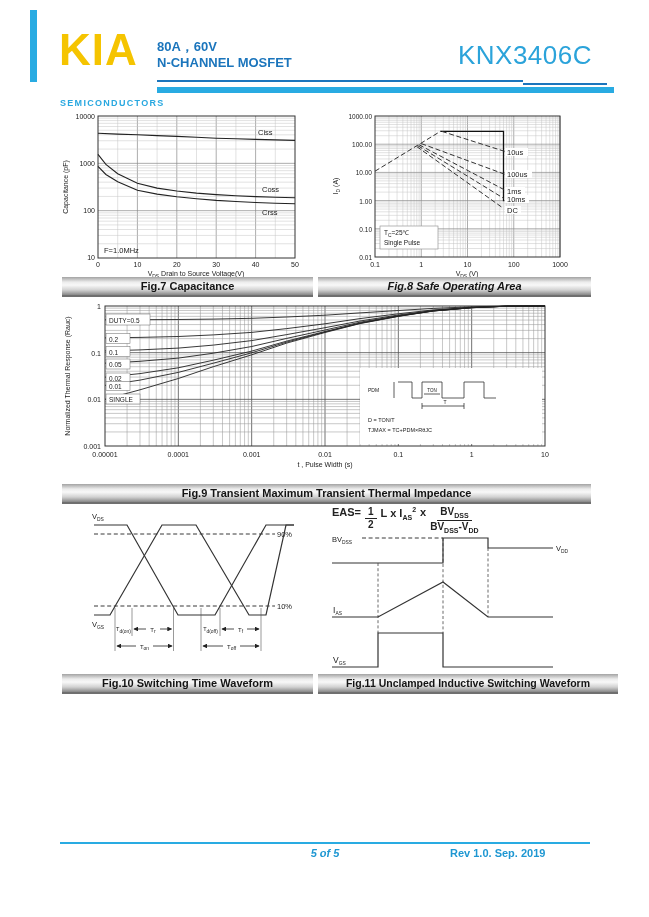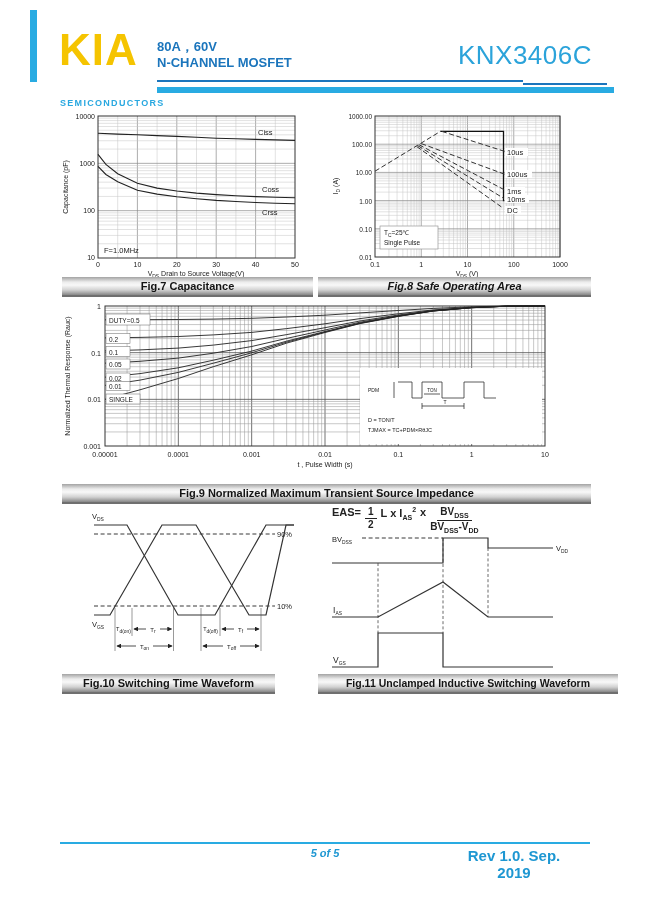--- a/index.html
+++ b/index.html
@@ -20,21 +20,21 @@
 
   
   .banner{height:18px;background:linear-gradient(180deg,#a3a3a3 0%,#ececec 28%,#f8f8f8 45%,#d2d2d2 72%,#878787 100%);
           border-bottom:2px solid #6f6f6f;display:flex;align-items:center;justify-content:center;
           font-weight:bold;color:#141414;}
   .fs11{font-size:11px;align-items:center;} .fs10{font-size:10.5px;}
 
   
   .foot-line{left:60px;top:842px;width:530px;height:2px;background:#29abe2;}
   .foot-page{left:285px;top:847px;width:80px;text-align:center;font-size:11px;font-weight:bold;color:#1e97d2;font-style:italic;}
-  .foot-rev{left:450px;top:847px;width:128px;text-align:center;font-size:15px;font-weight:bold;color:#1e97d2;}
+  .foot-rev{left:450px;top:847px;width:128px;text-align:left;font-size:11px;font-weight:bold;color:#1e97d2;}
 
   
   svg{display:block;}
   svg text{font-family:"Liberation Sans",sans-serif;fill:#1a1a1a;}
   .border{fill:none;stroke:#333;stroke-width:1;}
   .gmin{stroke:#c4c4c4;stroke-width:0.5;}
   .gmaj{stroke:#8a8a8a;stroke-width:0.7;}
   .gmin9{stroke:#9a9a9a;stroke-width:0.55;}
   .gmaj9{stroke:#4e4e4e;stroke-width:0.8;}
   .curve{fill:none;stroke:#222;stroke-width:1.1;}
@@ -391,21 +391,21 @@
   <text class="ax" x="118.3" y="161" text-anchor="middle">0.0001</text>
   <text class="ax" x="191.7" y="161" text-anchor="middle">0.001</text>
   <text class="ax" x="265" y="161" text-anchor="middle">0.01</text>
   <text class="ax" x="338.3" y="161" text-anchor="middle">0.1</text>
   <text class="ax" x="411.7" y="161" text-anchor="middle">1</text>
   <text class="ax" x="485" y="161" text-anchor="middle">10</text>
   <text class="ax" x="265" y="171" text-anchor="middle">t , Pulse Width (s)</text>
   <text class="ax" transform="translate(10,80) rotate(-90)" text-anchor="middle">Normalized Thermal Response (Rauc)</text>
 </svg>
 <div class="abs banner fs11" style="left:62px;top:484px;width:529px;">
-  <span>Fig.9 Normalized Maximum Transient Source Impedance</span>
+  <span>Fig.9 Transient Maximum Transient Thermal Impedance</span>
 </div>
 
 <svg id="fig10" class="abs" style="left:68px;top:505px;" width="252" height="168" viewBox="0 0 252 168">
   <defs>
     <marker id="arr" viewBox="0 0 8 8" refX="7" refY="4" markerWidth="6" markerHeight="6" orient="auto">
       <path d="M0,0 L8,4 L0,8 z" fill="#222"></path>
     </marker>
   </defs>
   <text class="lbl" x="24" y="14"><tspan>V</tspan><tspan class="sub" dy="1.8">DS</tspan></text>
   <text class="lbl" x="24" y="122"><tspan>V</tspan><tspan class="sub" dy="1.8">GS</tspan></text>
@@ -433,21 +433,21 @@
     <line x1="179" y1="124" x2="191" y2="124" class="meas" marker-end="url(#arr)"></line>
     <text style="font-size:6px;" x="172.5" y="126.5" text-anchor="middle"><tspan>T</tspan><tspan class="sub" dy="1.5">f</tspan></text>
     <line x1="68" y1="141" x2="49" y2="141" class="meas" marker-end="url(#arr)"></line>
     <line x1="85" y1="141" x2="104" y2="141" class="meas" marker-end="url(#arr)"></line>
     <text style="font-size:6px;" x="76.5" y="143.5" text-anchor="middle"><tspan>T</tspan><tspan class="sub" dy="1.5">on</tspan></text>
     <line x1="155" y1="141" x2="135" y2="141" class="meas" marker-end="url(#arr)"></line>
     <line x1="172" y1="141" x2="191" y2="141" class="meas" marker-end="url(#arr)"></line>
     <text style="font-size:6px;" x="163.5" y="143.5" text-anchor="middle"><tspan>T</tspan><tspan class="sub" dy="1.5">off</tspan></text>
   </g>
 </svg>
-<div class="abs banner fs11" style="left:62px;top:674px;width:213px;">
+<div class="abs banner fs11" style="left:62px;top:674px;width:251px;">
   <span>Fig.10 Switching Time Waveform</span>
 </div>
 
 <div class="abs f11-formula">
   <span>EAS=</span>
   <span class="frac">
     <span class="num">1</span>
     <span>2</span>
   </span>
   <span><span>L x I</span><sub>AS</sub><sup>2</sup></span>

